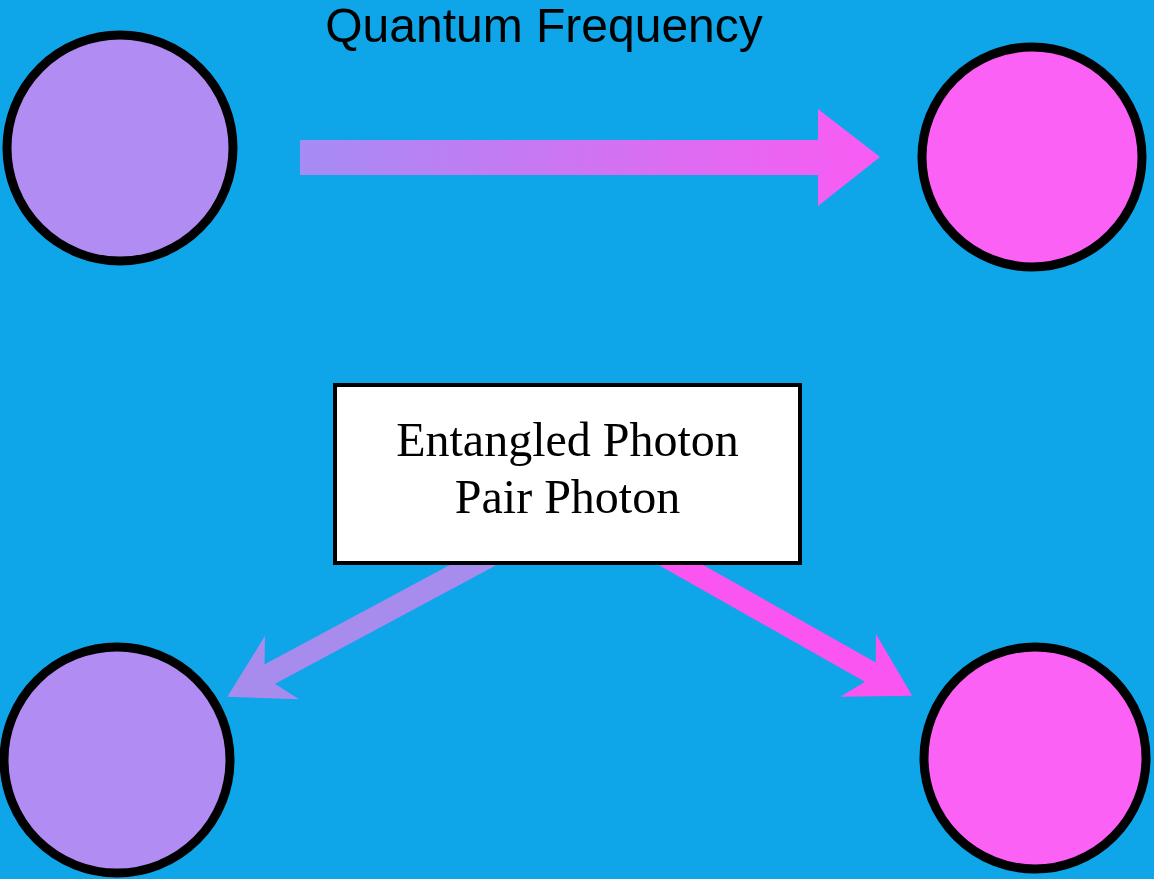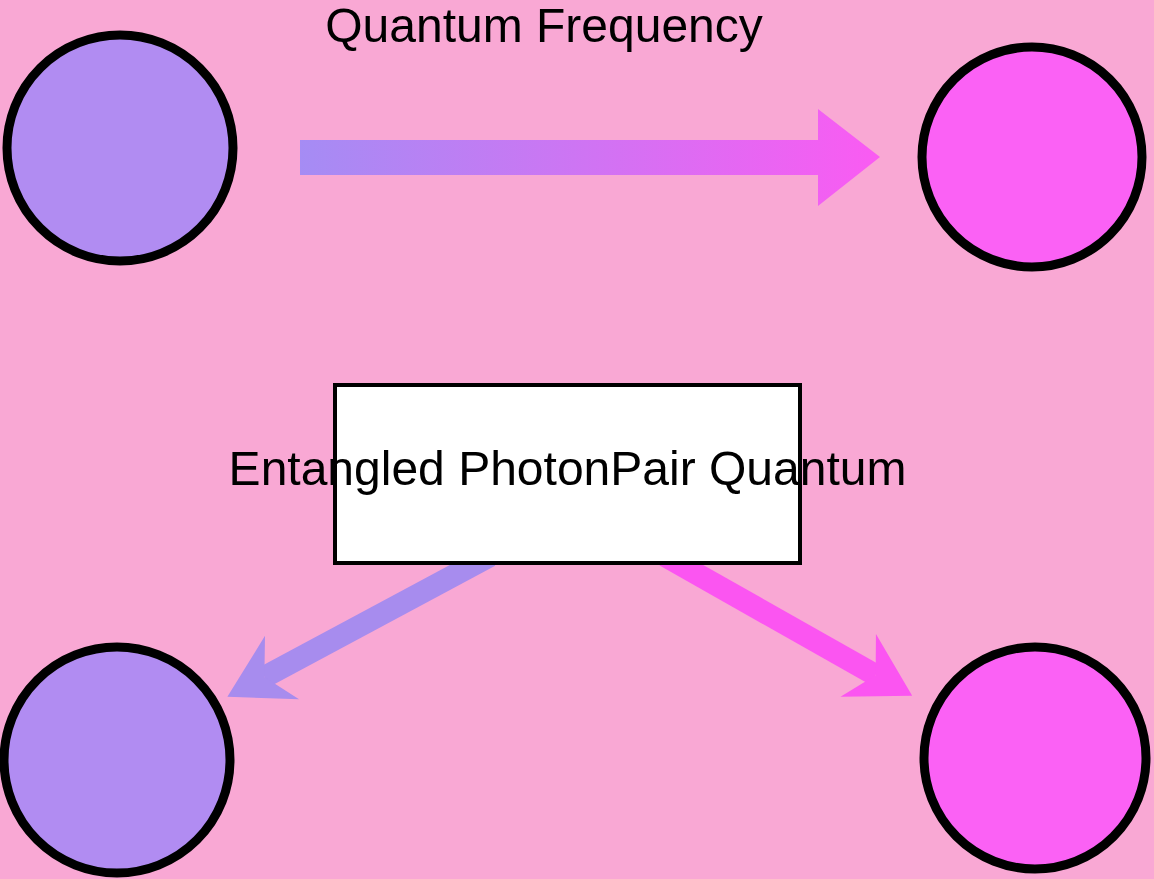--- a/index.html
+++ b/index.html
@@ -4,21 +4,21 @@
 <style>
   html, body {
     margin: 0;
     padding: 0;
     background: #ffffff;
   }
   #canvas {
     position: relative;
     width: 1154px;
     height: 879px;
-    background: #f9a8d4;
+    background: #0ea5e9;
     overflow: hidden;
     font-family: "Liberation Sans", sans-serif;
   }
   #diagram-svg {
     position: absolute;
     left: 0;
     top: 0;
     width: 1154px;
     height: 879px;
   }
@@ -36,29 +36,30 @@
   .source-box {
     position: absolute;
     left: 333px;
     top: 383px;
     width: 469px;
     height: 182px;
     box-sizing: border-box;
     border: 4px solid #000000;
     background: #ffffff;
     display: flex;
-    flex-direction: row;
+    flex-direction: column;
     align-items: center;
     justify-content: center;
     padding-bottom: 12px;
     font-size: 48px;
     line-height: 57px;
     color: #000000;
     text-align: center;
     white-space: nowrap;
+    font-family: Liberation Serif, serif;
   }
 </style>
 </head>
 <body>
 
 <div id="canvas">
 
   <svg id="diagram-svg" viewBox="0 0 1154 879" xmlns="http://www.w3.org/2000/svg">
     <defs>
       <linearGradient id="convGrad" gradientUnits="userSpaceOnUse" x1="300" y1="0" x2="880" y2="0">
@@ -87,16 +88,16 @@
       <polygon points="284,0 222,-36 242,0 222,36" fill="#FB55F1"></polygon>
     </g>
   </svg>
 
   <div class="diagram-title">
     <div>Quantum Frequency</div>
   </div>
 
   <div class="source-box">
     <div>Entangled Photon</div>
-    <div>Pair Quantum</div>
+    <div>Pair Photon</div>
   </div>
 
 </div>
 
 </body></html>

